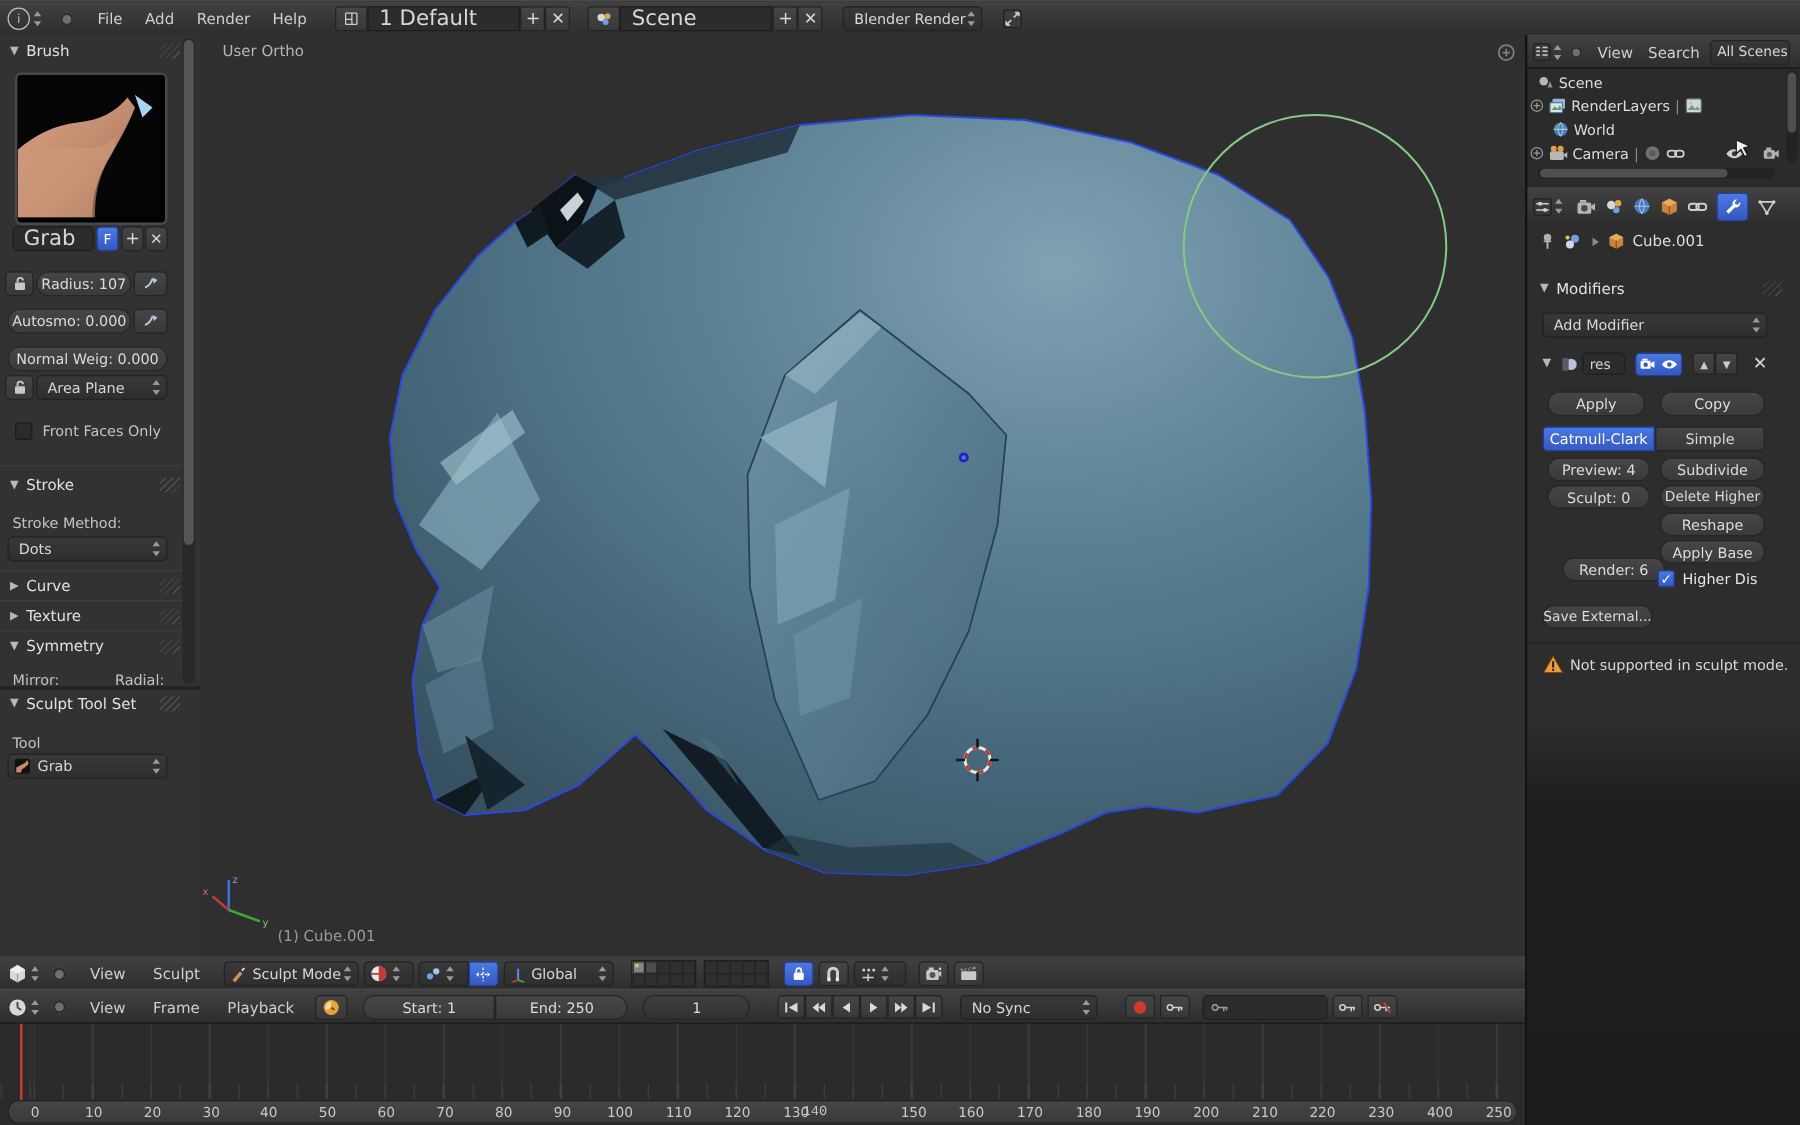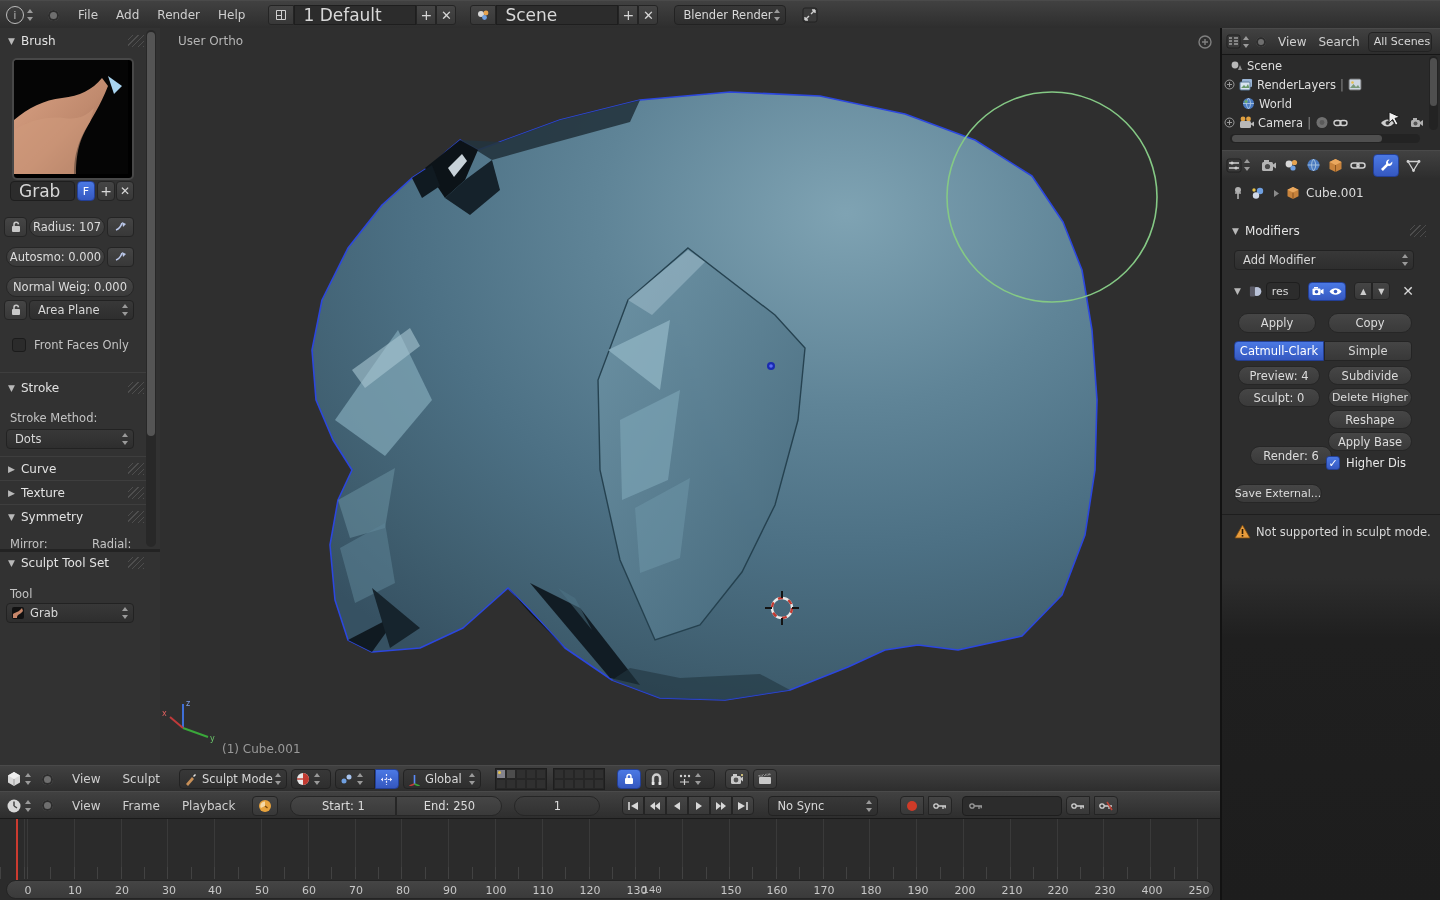--- a/index.html
+++ b/index.html
@@ -365,21 +365,21 @@
             <path d="M4 13 1 9h6z" fill="#9a9a9a"></path>
           </svg>
       </div>
       <div class="btn blue" style="width:24px;height:20px;border-radius:0 4px 4px 0;">
         <svg width="13" height="13" viewBox="0 0 13 13">
             <path d="M1 6.5h11M6.5 1v11" stroke="#eef" stroke-width="1.2" stroke-dasharray="2 1.4"></path>
             <path d="M1 6.5l2-2v4zM12 6.5l-2-2v4z" fill="#eef"></path>
           </svg>
       </div>
     </div>
-    <div class="dd" style="width:78px;padding-left:4px;">
+    <div class="dd" style="width:88px;padding-left:4px;">
       <svg width="13" height="13" viewBox="0 0 13 13" style="margin-right:4px;">
           <path d="M6.5 11V2" stroke="#5a8af8" stroke-width="1.6"></path>
           <path d="M6.5 11L1.5 13" stroke="#c03a3a" stroke-width="1.6"></path>
           <path d="M6.5 11l5 2" stroke="#3aa83a" stroke-width="1.6"></path>
         </svg>
       <span class="grow">Global</span>
       <svg class="spin" width="8" height="14" viewBox="0 0 8 14">
           <path d="M4 1 7 5H1z" fill="#9a9a9a"></path>
           <path d="M4 13 1 9h6z" fill="#9a9a9a"></path>
         </svg>

